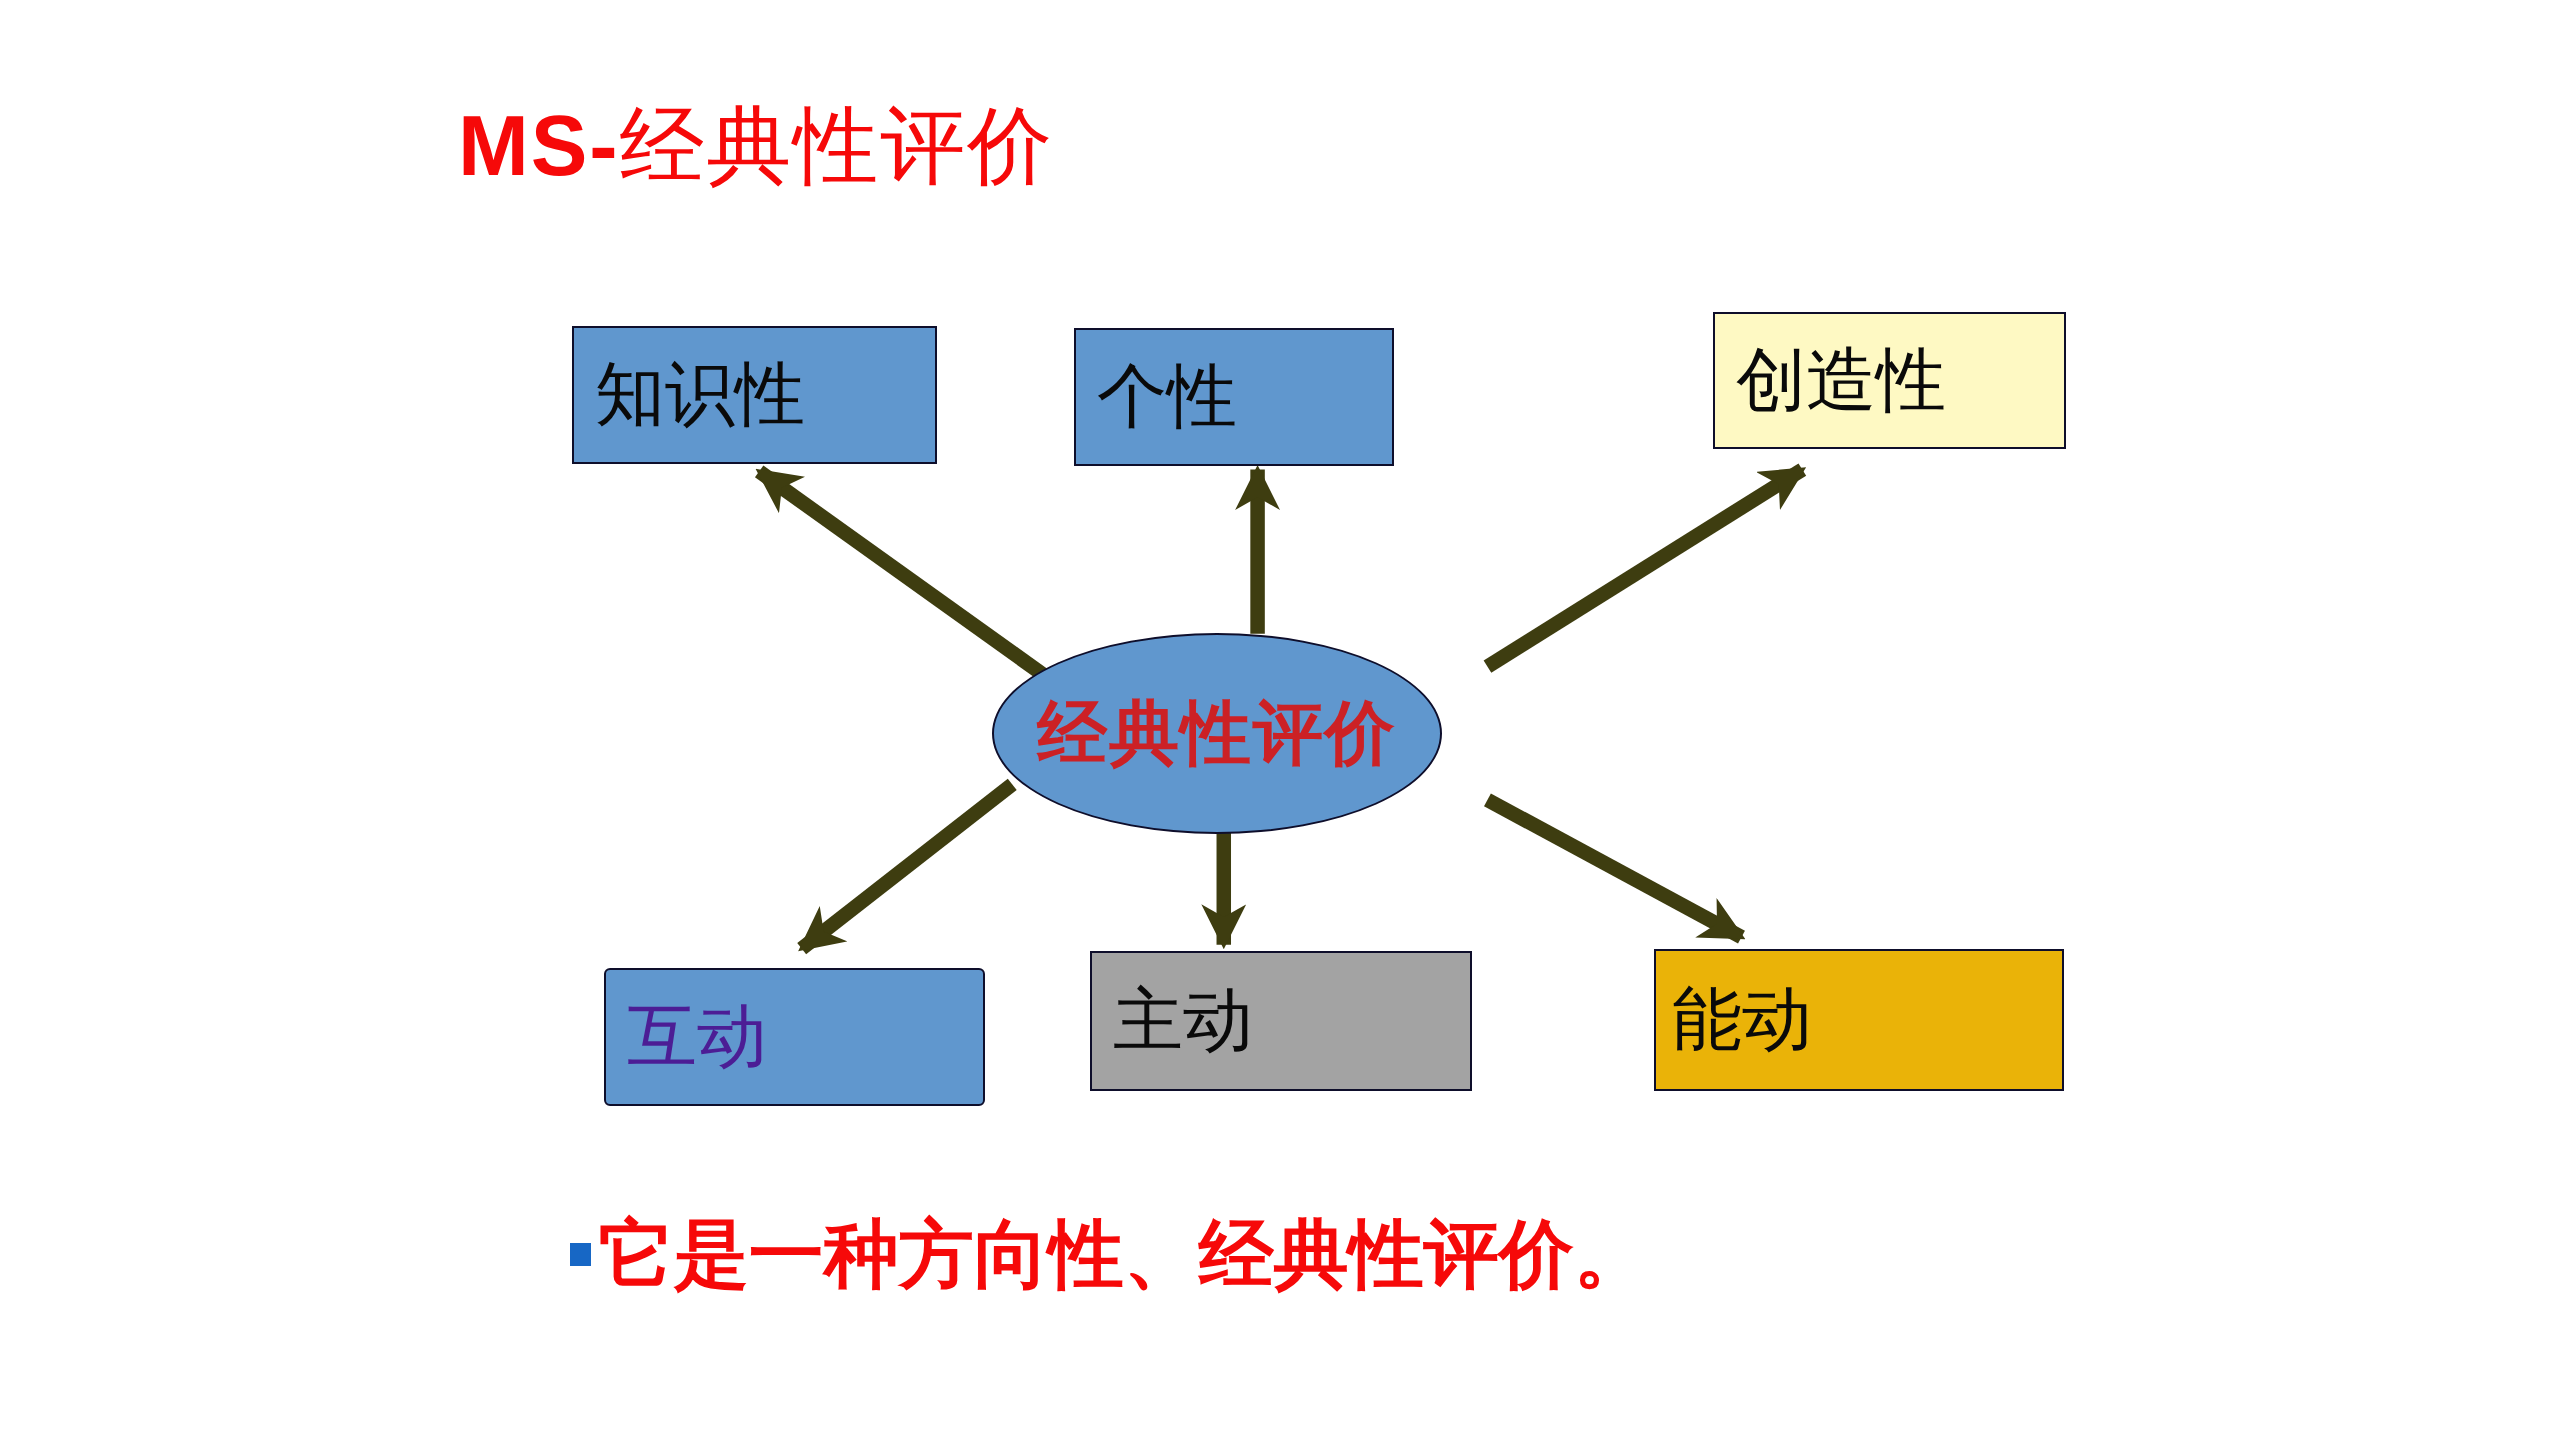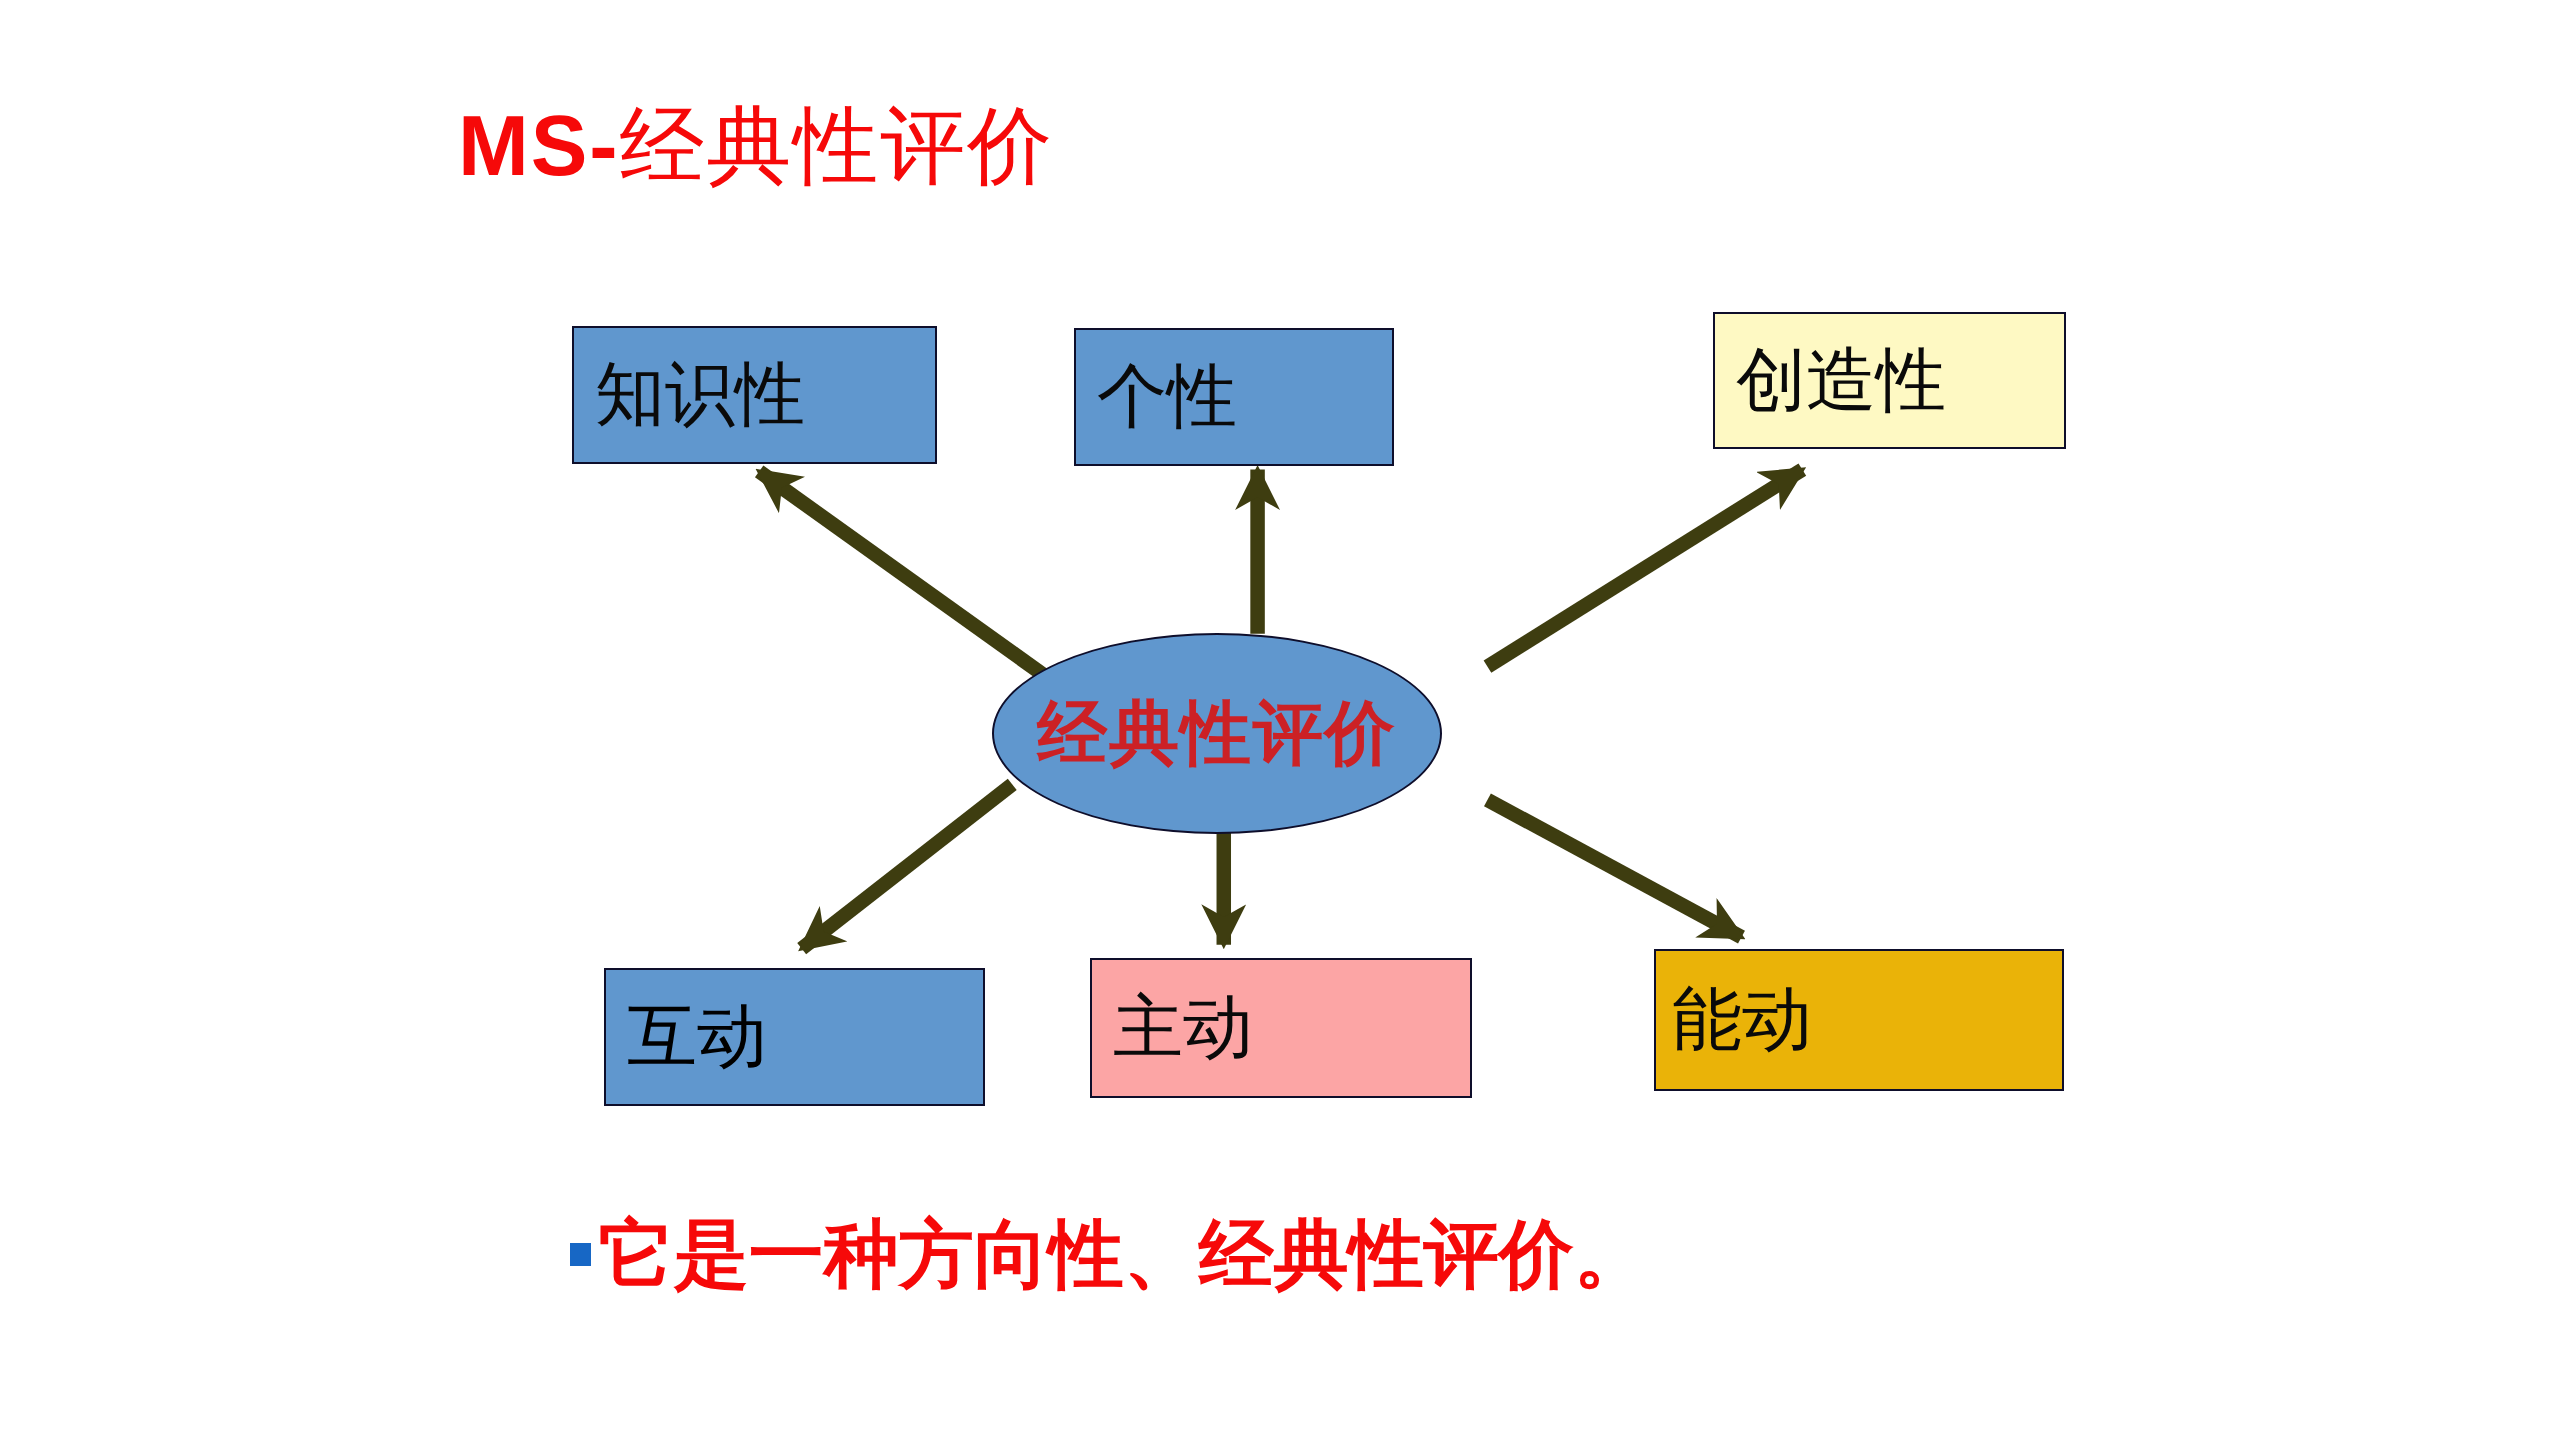--- a/index.html
+++ b/index.html
@@ -133,25 +133,25 @@
   </div>
 
   <div class="node node-personality" style="background-color: rgb(96, 151, 206); border-color: rgb(14, 14, 43); color: rgb(10, 10, 10);">
     <span>个性</span>
   </div>
 
   <div class="node node-creativity" style="background-color: #fef9c3; border-color: rgb(14, 14, 43); color: rgb(10, 10, 10);">
     <span>创造性</span>
   </div>
 
-  <div class="node node-interaction" style="background-color: rgb(96, 151, 206); border-color: rgb(14, 14, 43); color: #000000;">
+  <div class="node node-interaction" style="background-color: rgb(96, 151, 206); border-color: rgb(14, 14, 43); color: #4c1d95; border-radius: 6px;">
     <span>互动</span>
   </div>
 
-  <div class="node node-initiative" style="background-color: #fca5a5; border-color: rgb(14, 14, 43); color: rgb(10, 10, 10); margin-top: 7px;">
+  <div class="node node-initiative" style="background-color: #a3a3a3; border-color: rgb(14, 14, 43); color: rgb(10, 10, 10);">
     <span>主动</span>
   </div>
 
   <div class="node node-agency" style="background-color: #eab308; border-color: rgb(14, 14, 43); color: rgb(10, 10, 10); padding-left: 16px;">
     <span>能动</span>
   </div>
 
   <div class="center-ellipse" style="background-color: rgb(96, 151, 206); border-color: rgb(14, 14, 43); color: rgb(204, 33, 37);">
     <span>经典性评价</span>
   </div>

